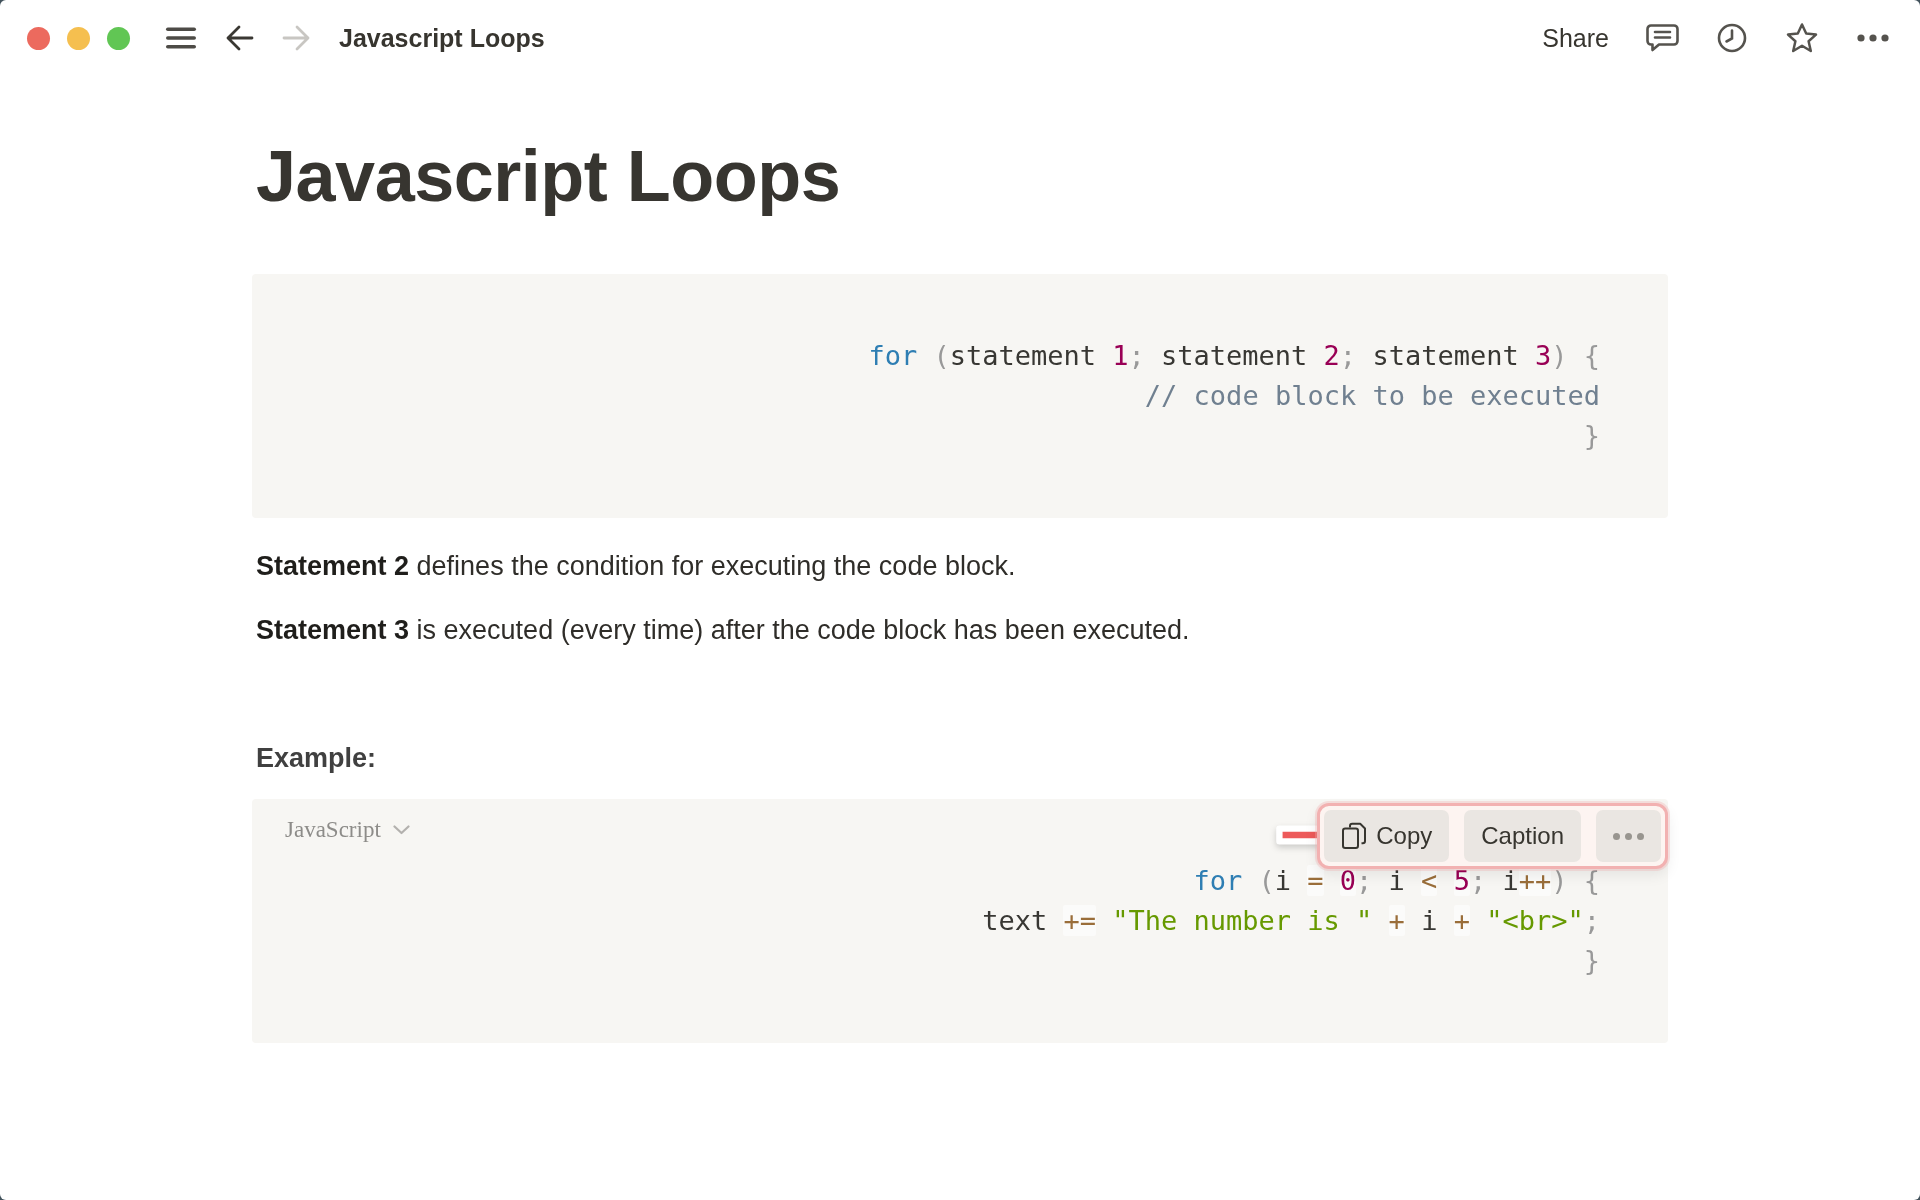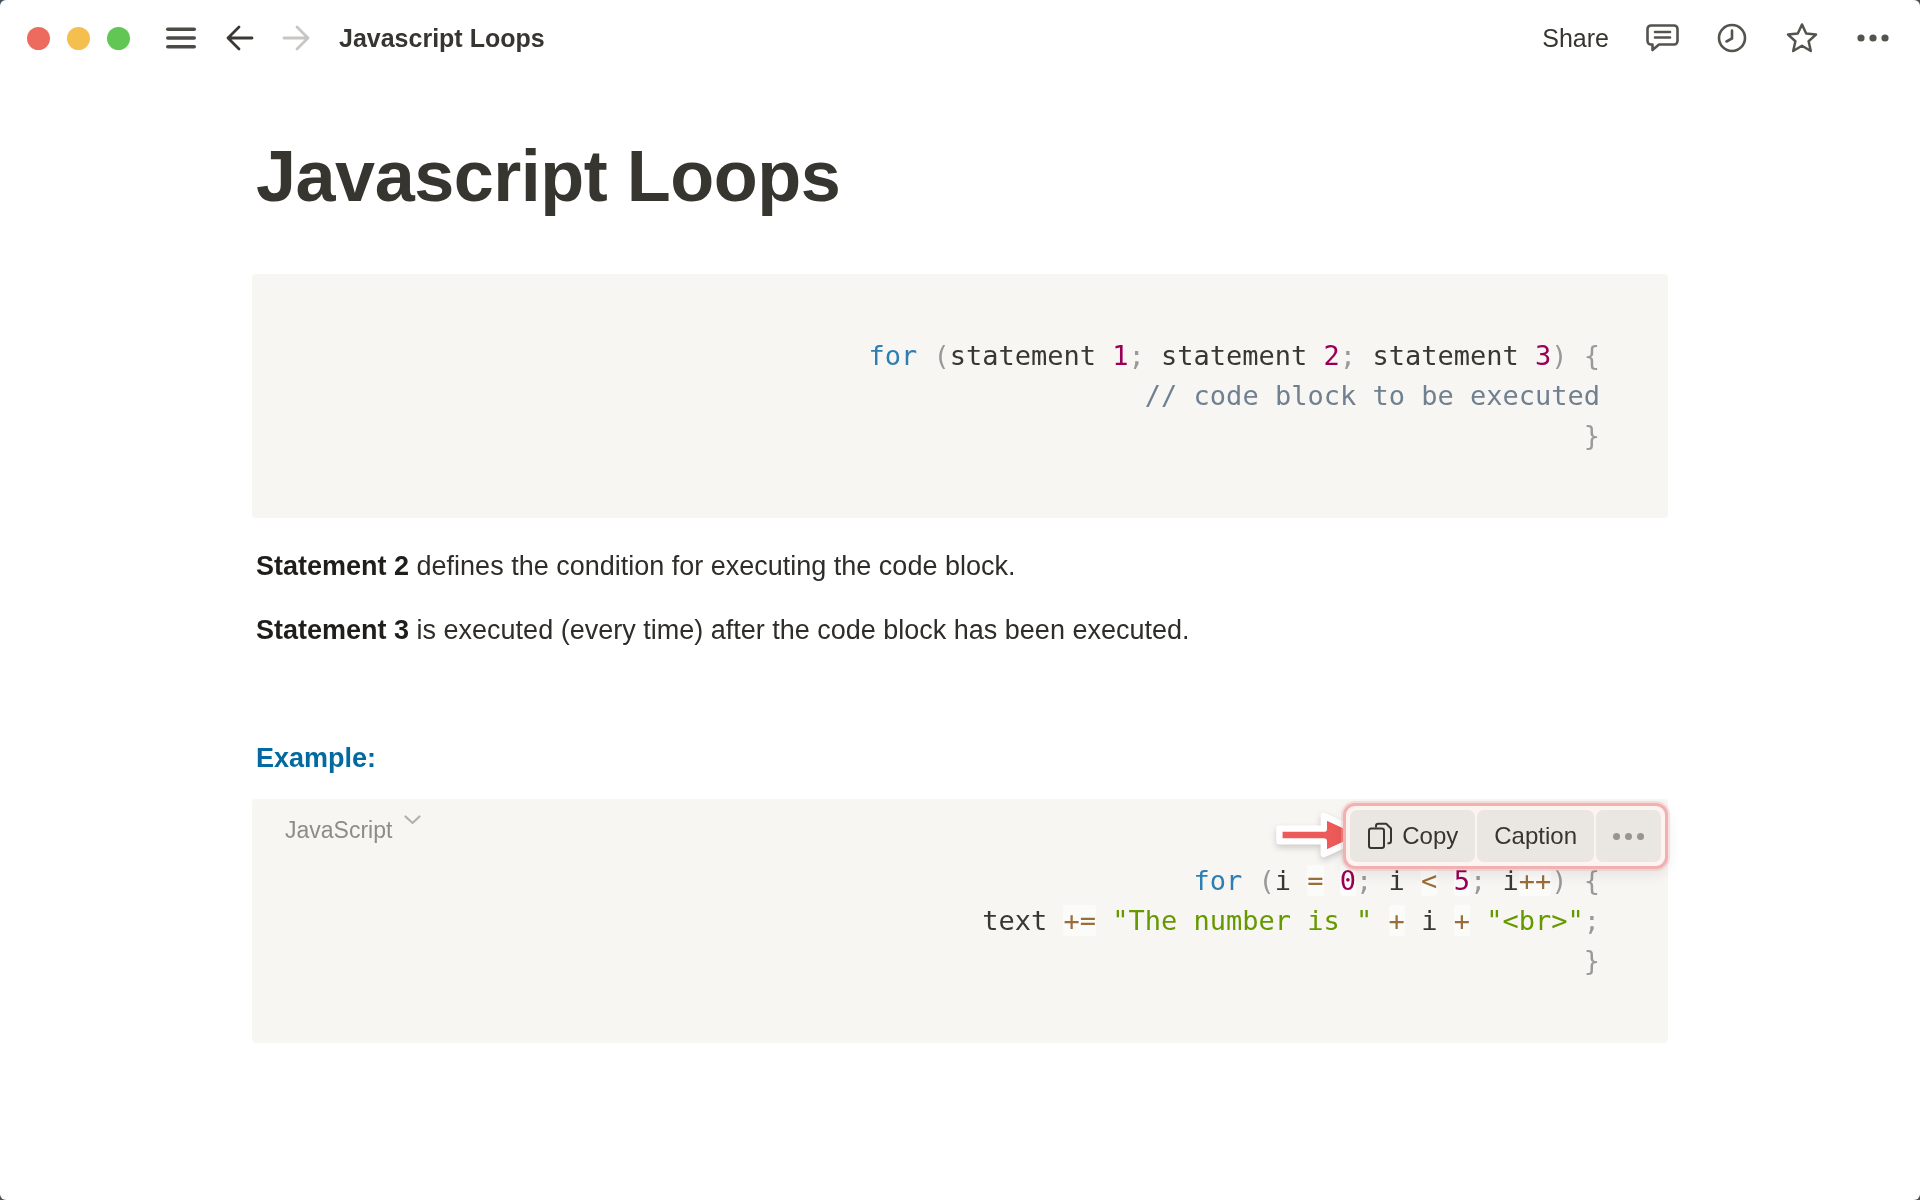--- a/index.html
+++ b/index.html
@@ -77,39 +77,39 @@
   .tk-plain       { color:var(--c-plain,#383733); }
   .tk-hl          { background:var(--c-token_highlight,rgba(255,255,255,0.55)); border-radius:2px; }
   .paragraphs { margin-top:32px; }
   .paragraphs p {
     font-size:27px; line-height:33px;
     margin:0 0 31px 4px; color:#2f2d29;
   }
   .paragraphs b { font-weight:700; color:#1f1e1b; }
   .example-heading {
     margin:95px 0 0 4px;
-    font-size:27px; line-height:33px; font-weight:700; color:#0369a1;
+    font-size:27px; line-height:33px; font-weight:700; color:#404040;
   }
   
   .example-block { margin-top:24px; }
   .lang-row { padding:16px 0 0 33px; height:46px; }
   .lang-select {
     background:none; border:none; cursor:pointer;
-    display:inline-flex; gap:12px;
-    font-family:Liberation Sans, sans-serif; font-size:23px; color:#8d8c89; line-height:30px;
+    display:inline-flex; align-items:center; gap:12px;
+    font-family:Liberation Serif, serif; font-size:23px; color:#8d8c89; line-height:30px;
   }
   .example-block .code { padding:16px 68px 62px; }
   
   .toolbar-annotation {
     position:absolute; top:4px; right:0;
     border:3px solid var(--c-highlight,#f2b1b1);
     border-radius:12px;
     background:#fdf4f1;
     padding:4px;
-    display:flex; gap:2px;
+    display:flex; gap:15px;
     box-shadow:0 0 0 2px rgba(242,177,177,0.35), 0 6px 14px rgba(0,0,0,0.08);
   }
   .toolbar-seg {
     background:#eae6e2; border:none; border-radius:7px;
     height:52px; padding:0 17px;
     display:flex; align-items:center; gap:9px;
     font-family:inherit; font-size:24px; color:#37352f;
     cursor:pointer; white-space:nowrap;
   }
   .toolbar-seg .dots { display:flex; gap:5px; align-items:center; }

